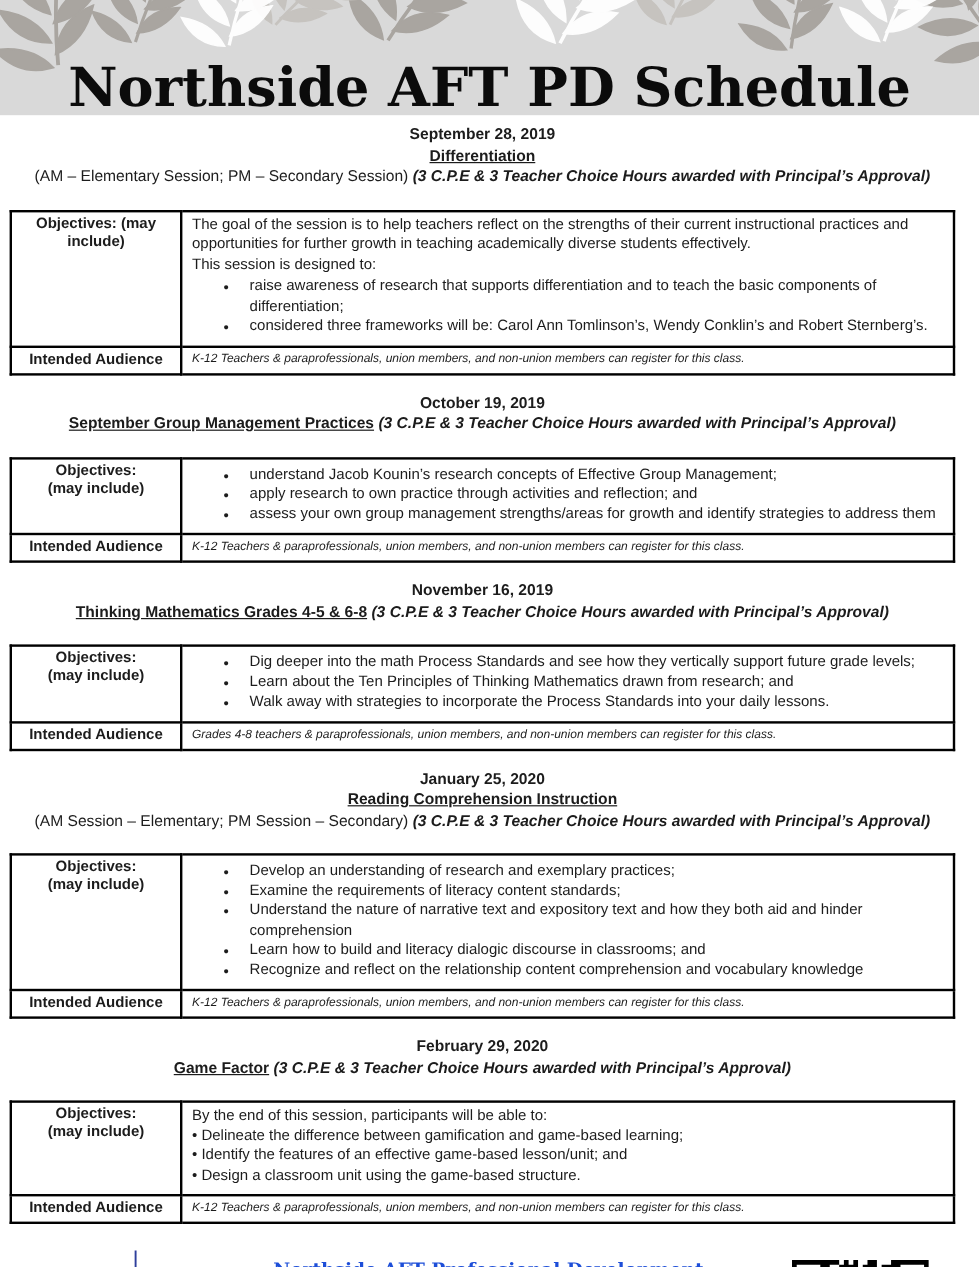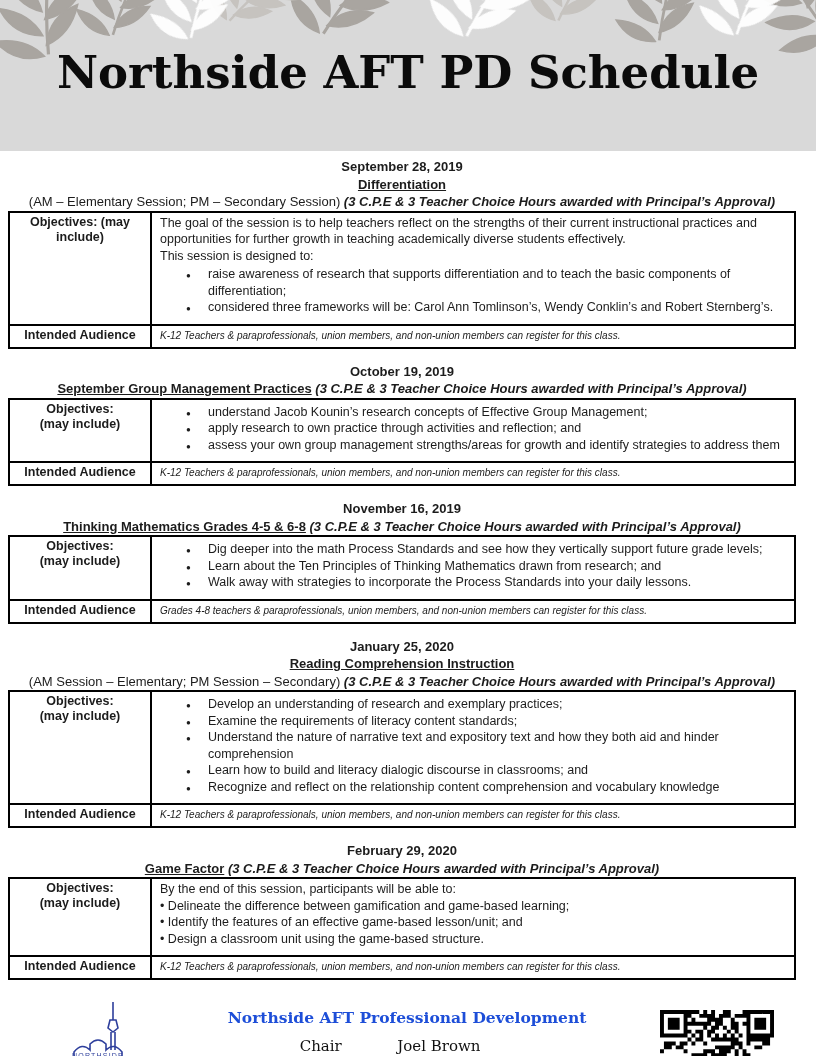--- a/index.html
+++ b/index.html
@@ -2,36 +2,36 @@
 <html><head>
 <meta charset="utf-8">
 <style>
   * { box-sizing: border-box; }
   html,body { margin:0; padding:0; }
   body {
     width:816px; height:1056px; background:#ffffff; overflow:hidden;
     font-family:"Liberation Sans", sans-serif; color:#1c1c1c;
   }
   
-  .band { position:relative; height:151px; background:var(--band,#d9d9d9); overflow:hidden; }
+  .band { position:relative; height:96px; background:var(--band,#d9d9d9); overflow:hidden; }
   .band-leaves { position:absolute; top:0; left:0; z-index:1; }
   .band h1 {
     position:relative; z-index:2; margin:0; padding-top:50px; text-align:center;
     font-family:"DejaVu Serif", serif; font-weight:bold; font-size:45px; line-height:1;
     color:#0b0b0b; letter-spacing:0px;
   }
   
   main { padding:7px 20px 0 8px; }
   .session { margin-bottom:14px; }
   .s-head { text-align:center; font-size:13px; line-height:17.5px; }
   .s-date { font-weight:bold; }
   .s-title { font-weight:bold; text-decoration:underline; }
   .s-note { font-weight:normal; }
   .s-credit { font-style:italic; font-weight:bold; }
-  table.s-table { width:100%; border-collapse:collapse; table-layout:fixed; margin-top:0; }
+  table.s-table { width:100%; border-collapse:collapse; table-layout:fixed; margin-top:19px; }
   table.s-table td { border:2px solid #000; vertical-align:top; }
   td.lbl {
     width:142px; text-align:center; vertical-align:middle;
     font-weight:bold; font-size:12.5px; line-height:15px; padding:2px 6px;
   }
   td.obj { font-size:12.5px; line-height:16.5px; padding:2px 10px 8px 8px; }
   td.obj p { margin:0; }
   ul.bullets { margin:2px 0 0 0; padding:0; list-style:none; }
   ul.bullets li { position:relative; margin-left:48px; padding-left:0; }
   ul.bullets li::before { content:"●"; position:absolute; left:-22px; top:2px; font-size:8px; }

